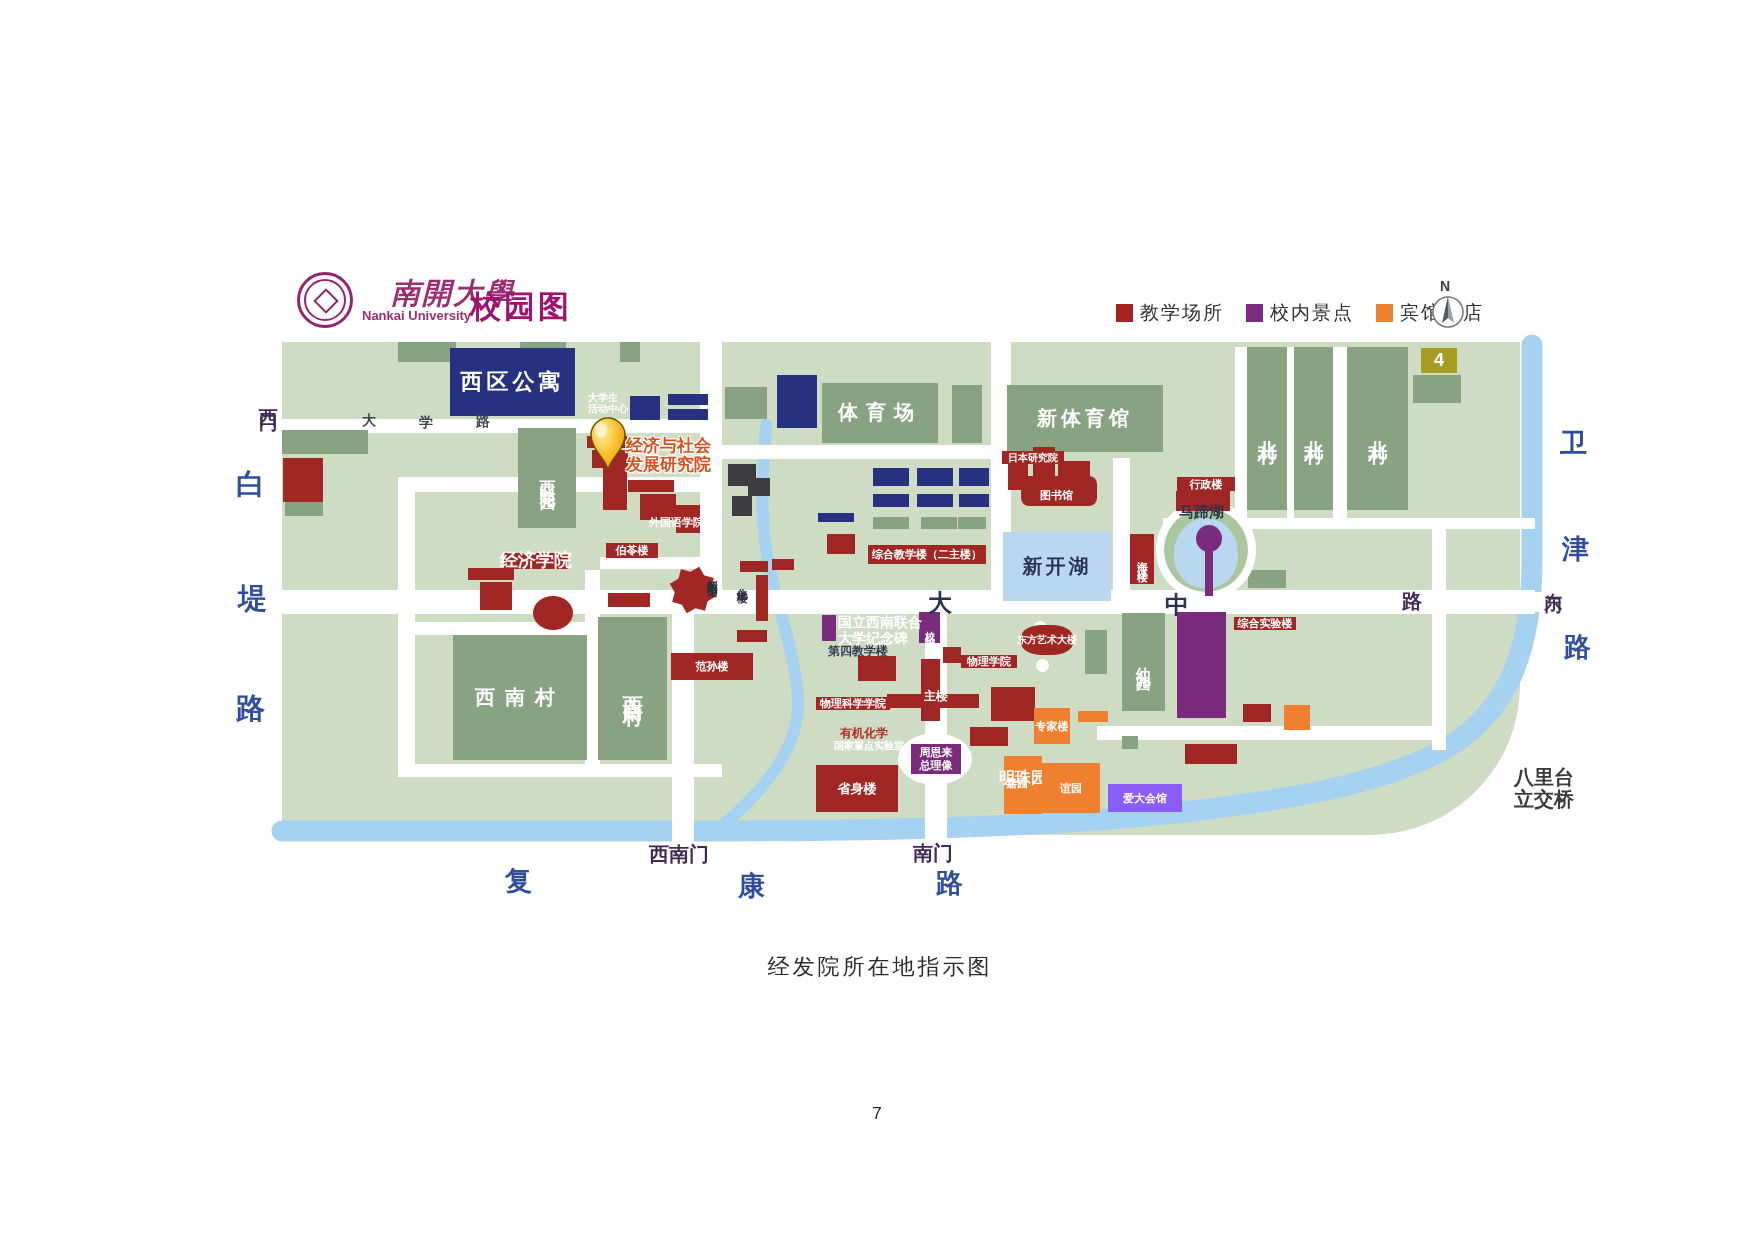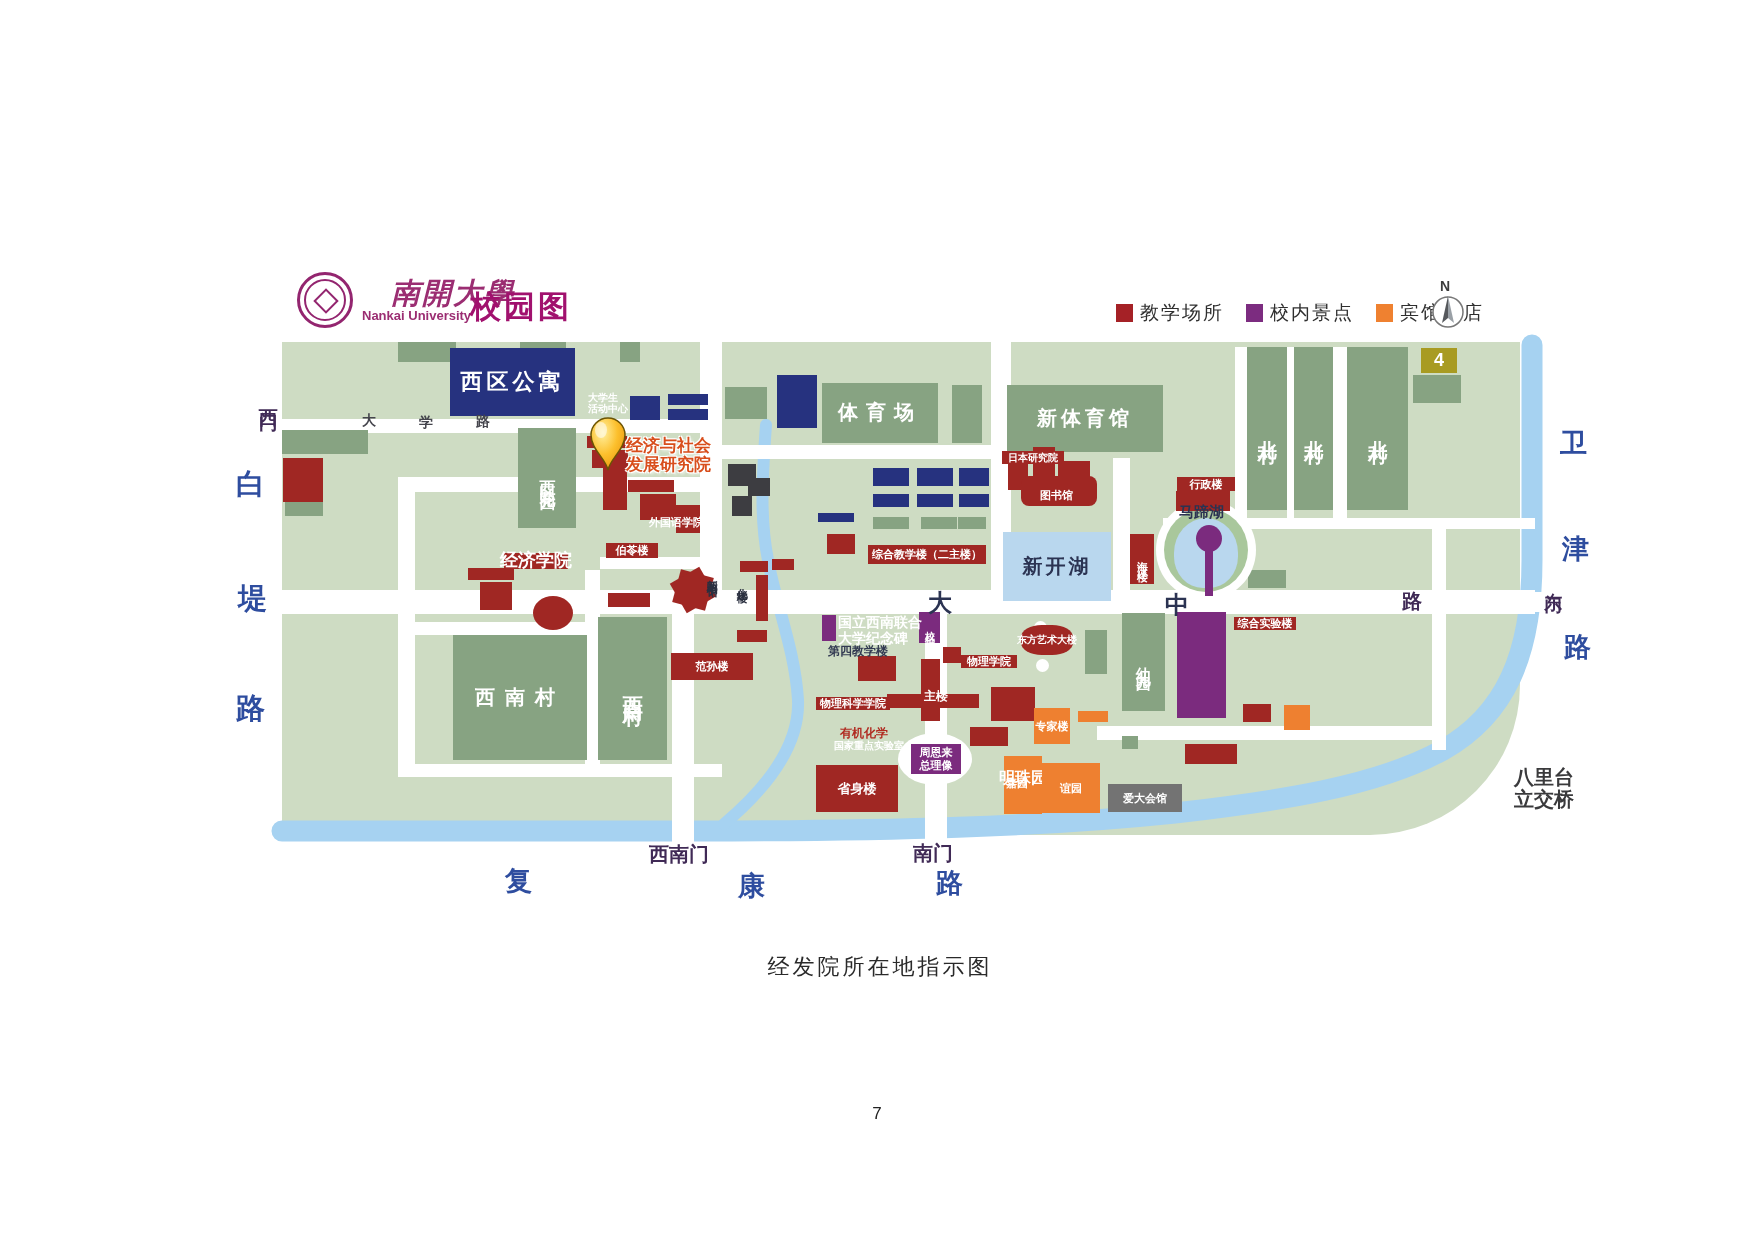--- a/index.html
+++ b/index.html
@@ -249,21 +249,21 @@
       <div class="shape has-label" style="left: 1034px; top: 708px; width: 36px; height: 36px; background: rgb(238, 128, 48);">
         <span class="bl" style="font-size: 11px;">专家楼</span>
       </div>
       <div class="shape" style="left: 1078px; top: 711px; width: 30px; height: 11px; background: rgb(238, 128, 48);"></div>
       <div class="shape has-label" style="left: 1004px; top: 756px; width: 38px; height: 58px; background: rgb(238, 128, 48); align-items: flex-start;">
         <span class="bl" style="font-size: 16px; padding-top: 7px; margin-top: 6px;">明珠园</span>
       </div>
       <div class="shape has-label" style="left: 1042px; top: 763px; width: 58px; height: 50px; background: rgb(238, 128, 48);">
         <span class="bl" style="font-size: 11px;">谊园</span>
       </div>
-      <div class="shape has-label" style="left: 1108px; top: 784px; width: 74px; height: 28px; background: #737373;">
+      <div class="shape has-label" style="left: 1108px; top: 784px; width: 74px; height: 28px; background: #8b5cf6;">
         <span class="bl" style="font-size: 11px;">爱大会馆</span>
       </div>
       <div class="shape" style="left: 1284px; top: 705px; width: 26px; height: 25px; background: rgb(238, 128, 48);"></div>
       <div class="shape has-label" style="left: 1421px; top: 348px; width: 36px; height: 25px; background: rgb(168, 155, 34);">
         <span class="bl" style="font-size: 18px;">4</span>
       </div>
     </div>
   <div id="labels">
       <div class="mlabel" style="left: 362px; top: 413px; font-size: 14px; color: rgb(69, 69, 77);">大</div>
       <div class="mlabel" style="left: 419px; top: 415px; font-size: 14px; color: rgb(69, 69, 77);">学</div>

